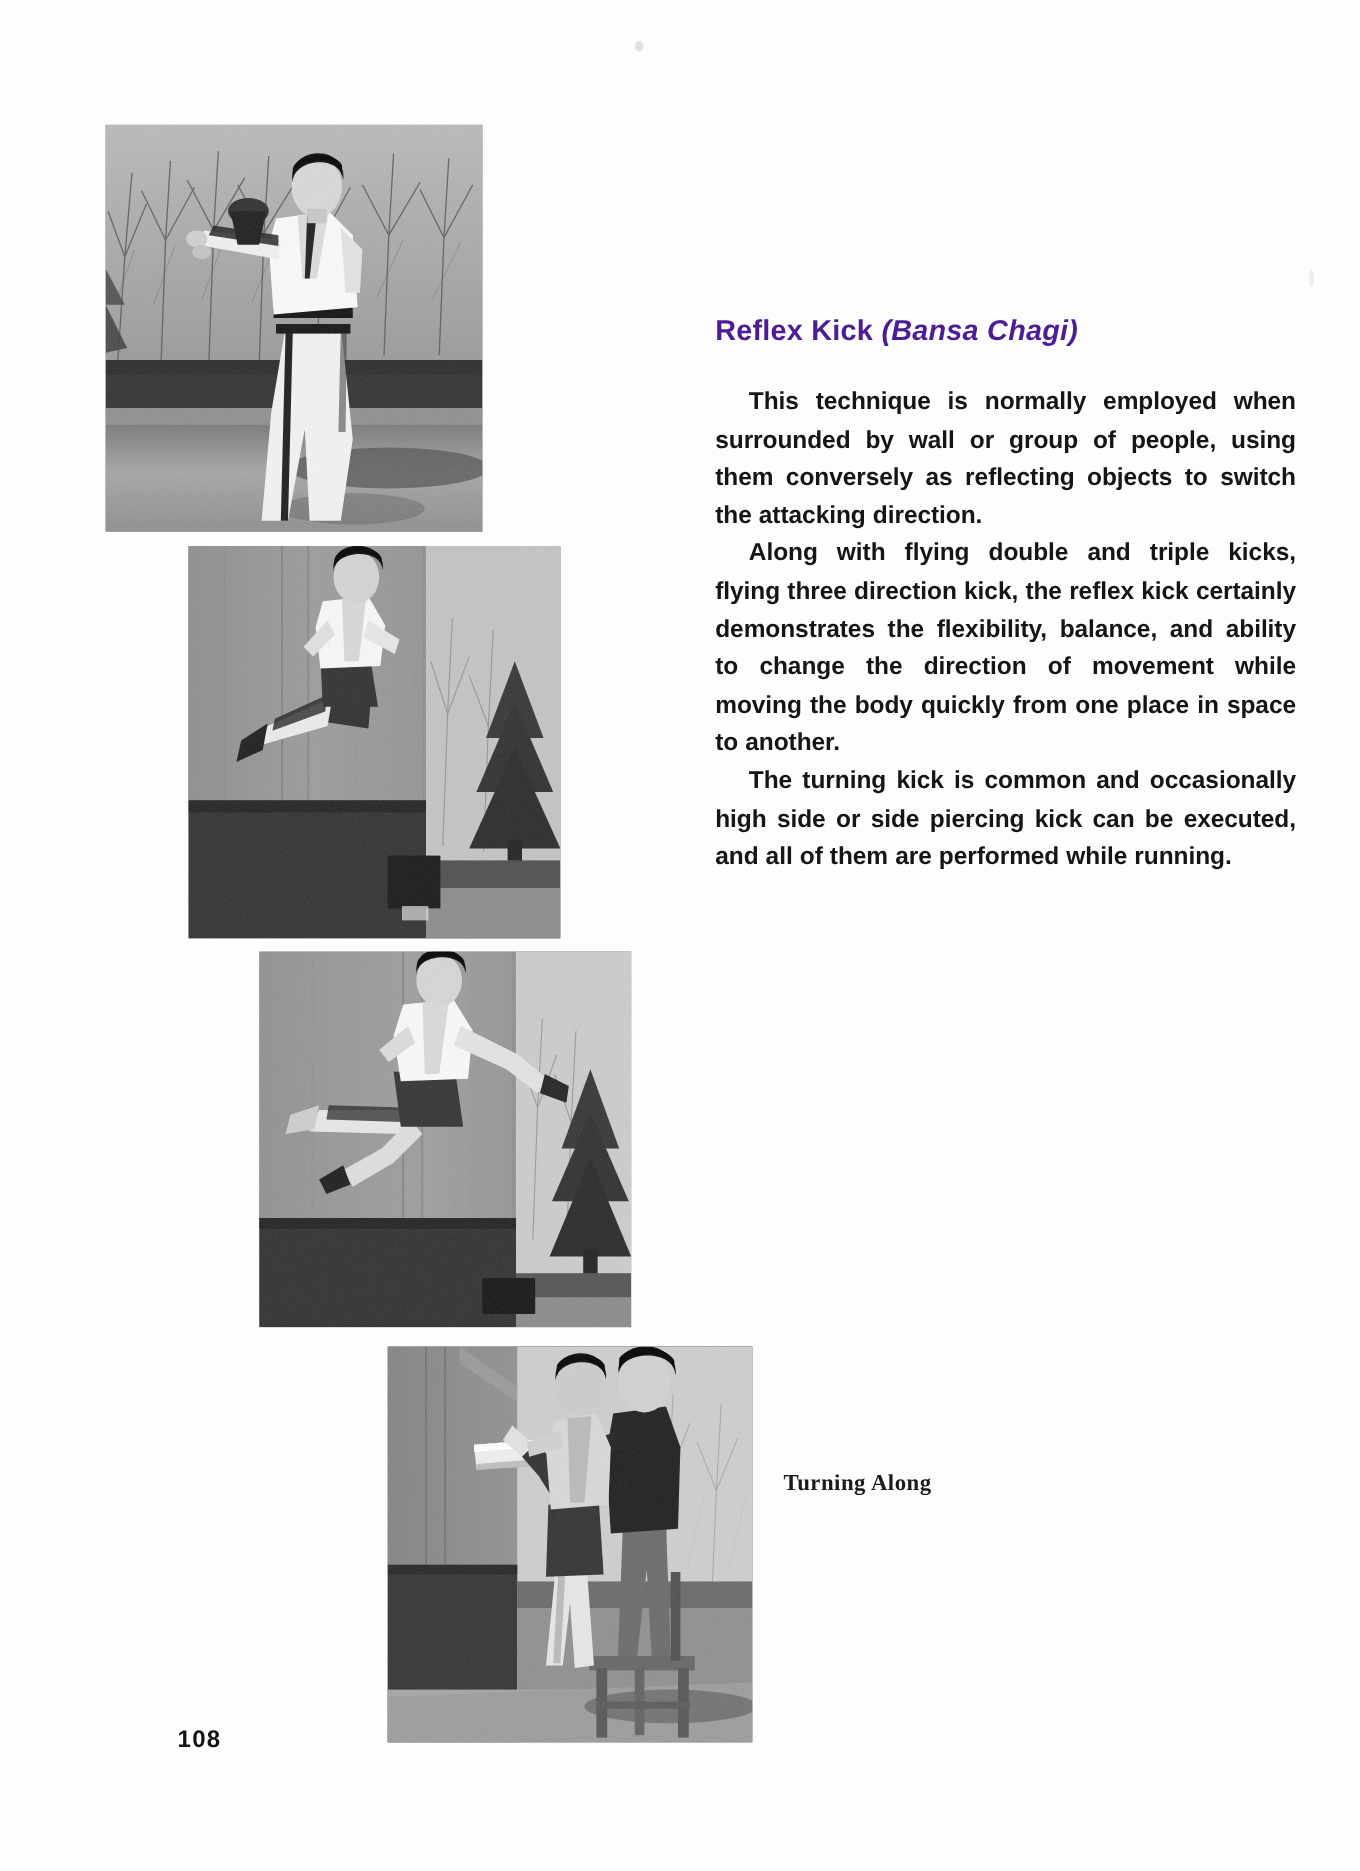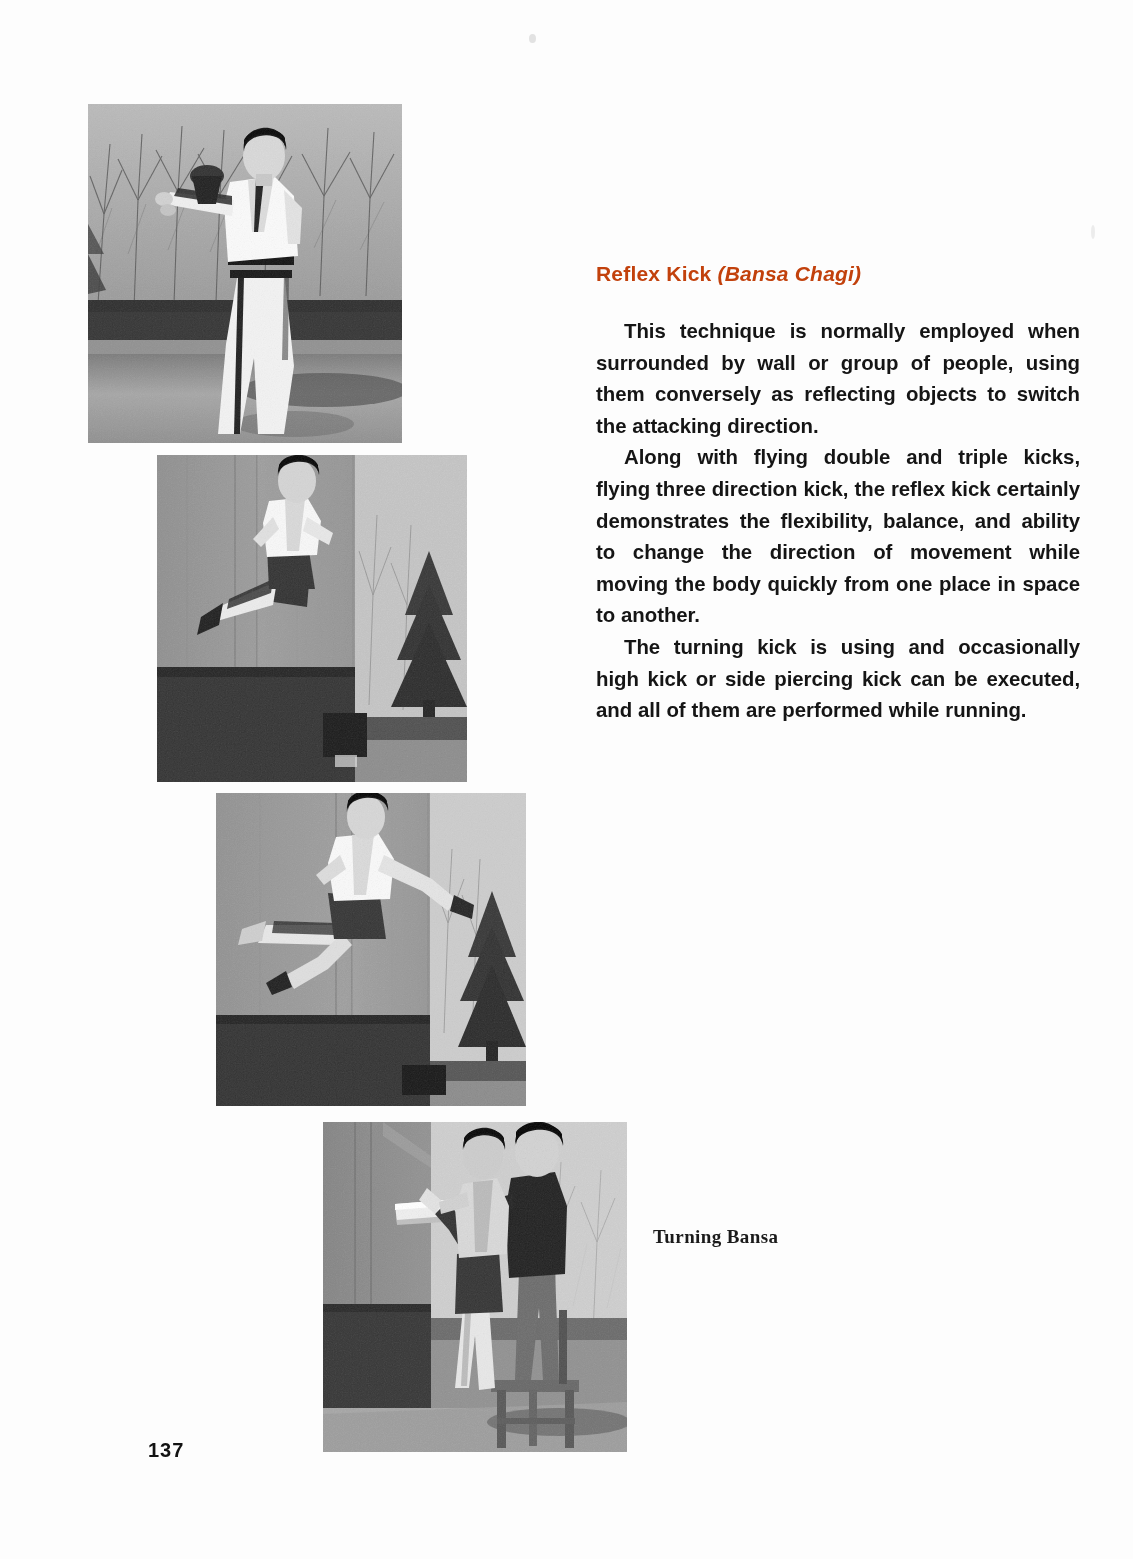--- a/index.html
+++ b/index.html
@@ -33,24 +33,24 @@
   #photo-4 { left: 323px; top: 1122px; width: 304px; height: 330px; }
 
   
   #text-column {
     position: absolute;
     left: 596px;
     top: 262px;
     width: 484px;
   }
   #section-heading {
-    font-size: 21px;
+    font-size: 24px;
     font-weight: bold;
     letter-spacing: 0.2px;
-    color: #c2410c;
+    color: #4c1d95;
     margin: 0 0 30px 0;
     white-space: nowrap;
   }
   #section-heading .romanized {
     font-style: italic;
     font-weight: bold;
   }
   .body-paragraph {
     font-size: 20.4px;
     line-height: 31.6px;
@@ -460,23 +460,23 @@
         <path d="M141 26 C143 8 178 6 181 24 L181 16 C176 4 147 4 141 16 Z" fill="#131313"></path>
       </g>
       <rect width="304" height="330" filter="url(#grain4)" fill="#808080" opacity="0.5"></rect>
     </svg>
   </div>
 
   <div id="text-column">
     <h2 id="section-heading"><span>Reflex Kick</span> <span class="romanized">(Bansa Chagi)</span></h2>
     <p class="body-paragraph">This technique is normally employed when surrounded by wall or group of people, using them conversely as reflecting objects to switch the attacking direction.</p>
     <p class="body-paragraph">Along with flying double and triple kicks, flying three direction kick, the reflex kick certainly demonstrates the flexibility, balance, and ability to change the direction of movement while moving the body quickly from one place in space to another.</p>
-    <p class="body-paragraph">The turning kick is using and occasionally high kick or side piercing kick can be executed, and all of them are performed while running.</p>
+    <p class="body-paragraph">The turning kick is common and occasionally high side or side piercing kick can be executed, and all of them are performed while running.</p>
   </div>
 
-  <div id="figure-caption">Turning Bansa</div>
-
-  <div id="page-number">137</div>
+  <div id="figure-caption">Turning Along</div>
+
+  <div id="page-number">108</div>
 
   <div class="scan-speck" id="speck-top"></div>
   <div class="scan-speck" id="speck-right"></div>
 
 </div>
 
 </body></html>

